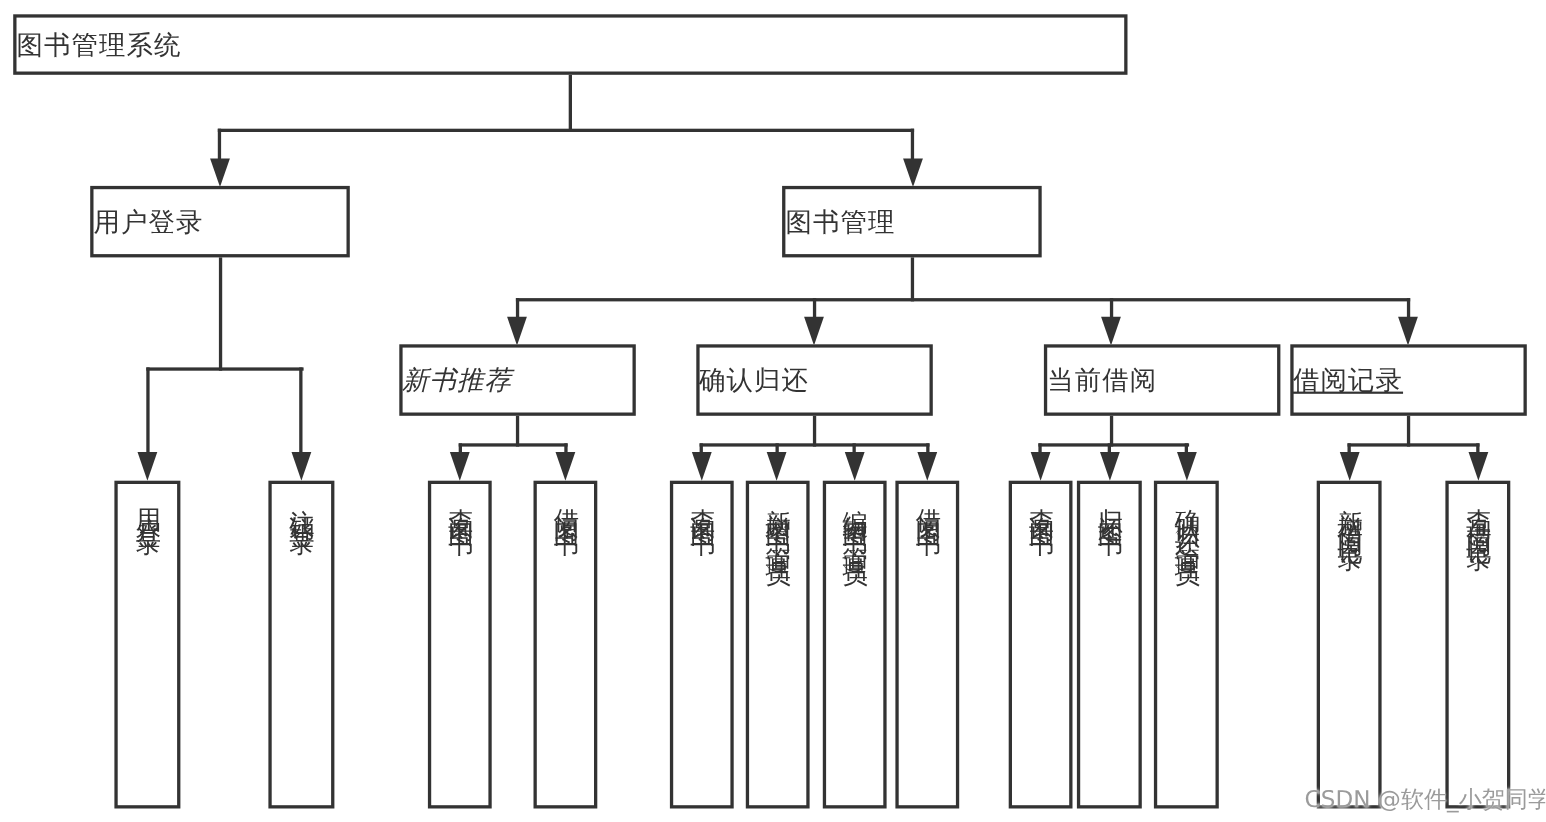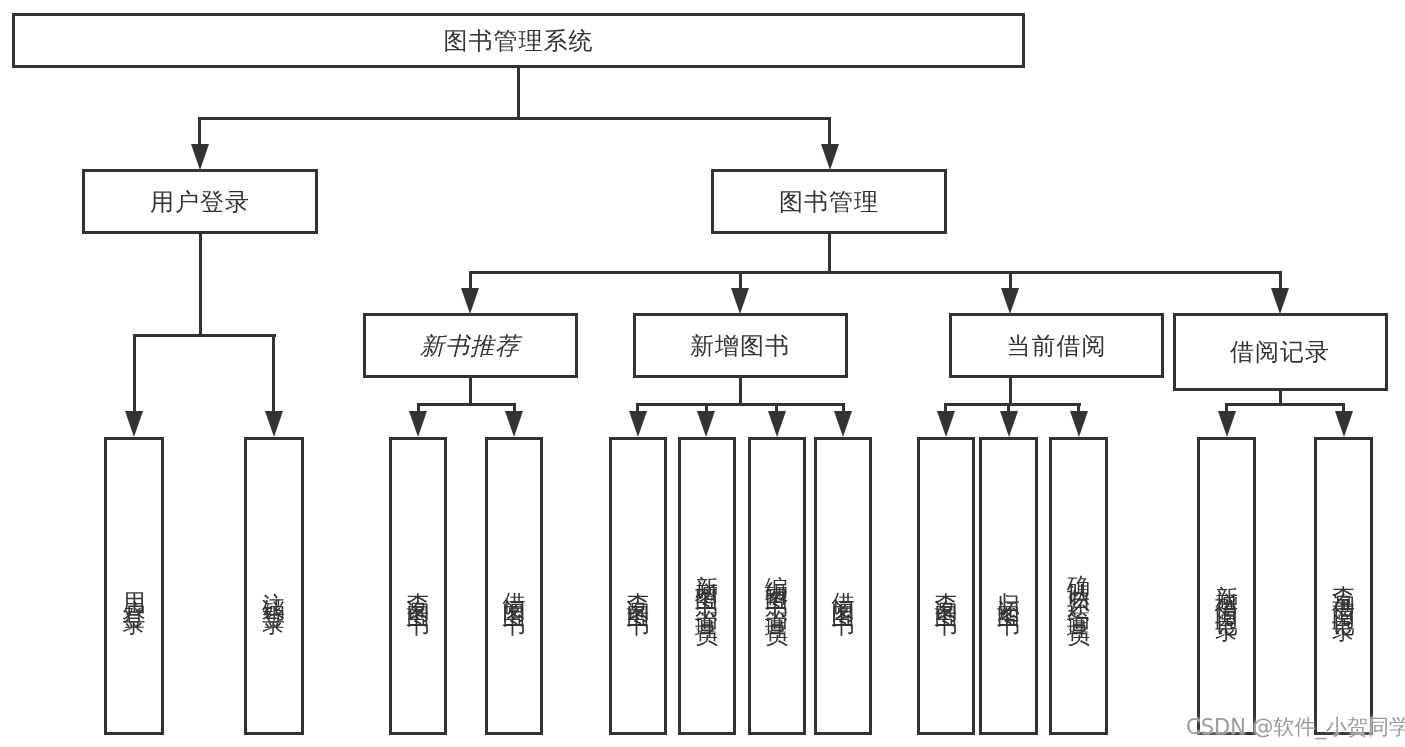--- a/index.html
+++ b/index.html
@@ -16,21 +16,21 @@
     overflow: hidden;
   }
   .node {
     position: absolute;
     box-sizing: border-box;
     border: 3px solid #333333;
     background: #ffffff;
     color: #333333;
     display: flex;
     align-items: center;
-    justify-content: center;
+    justify-content: flex-start;
     font-size: 24px;
     letter-spacing: 1px;
     z-index: 2;
   }
   .vnode {
     font-size: 23px;
     letter-spacing: 7px;
     writing-mode: vertical-rl;
     text-orientation: mixed;
     line-height: 1;
@@ -185,26 +185,26 @@
     <span>用户登录</span>
   </div>
   <div class="node" style="left:711px; top:169px; width:236px; height:65px;font-family:Liberation Serif, serif;">
     <span>图书管理</span>
   </div>
 
   <div class="node" style="left:362.5px; top:313px; width:215px; height:65px;font-style:italic;">
     <span>新书推荐</span>
   </div>
   <div class="node" style="left:632.5px; top:313px; width:215px; height:65px;">
-    <span>新增图书</span>
+    <span>确认归还</span>
   </div>
   <div class="node" style="left:949px; top:313px; width:215px; height:65px;">
     <span>当前借阅</span>
   </div>
-  <div class="node" style="left:1172.5px; top:313px; width:215px; height:78px;">
+  <div class="node" style="left:1172.5px; top:313px; width:215px; height:65px;text-decoration:underline;">
     <span>借阅记录</span>
   </div>
 
   <div class="node vnode" style="left:104px; top:437px; width:60px; height:298px;">
     <span>用户登录</span>
   </div>
   <div class="node vnode" style="left:243.5px; top:437px; width:60px; height:298px;">
     <span>注销登录</span>
   </div>
 

